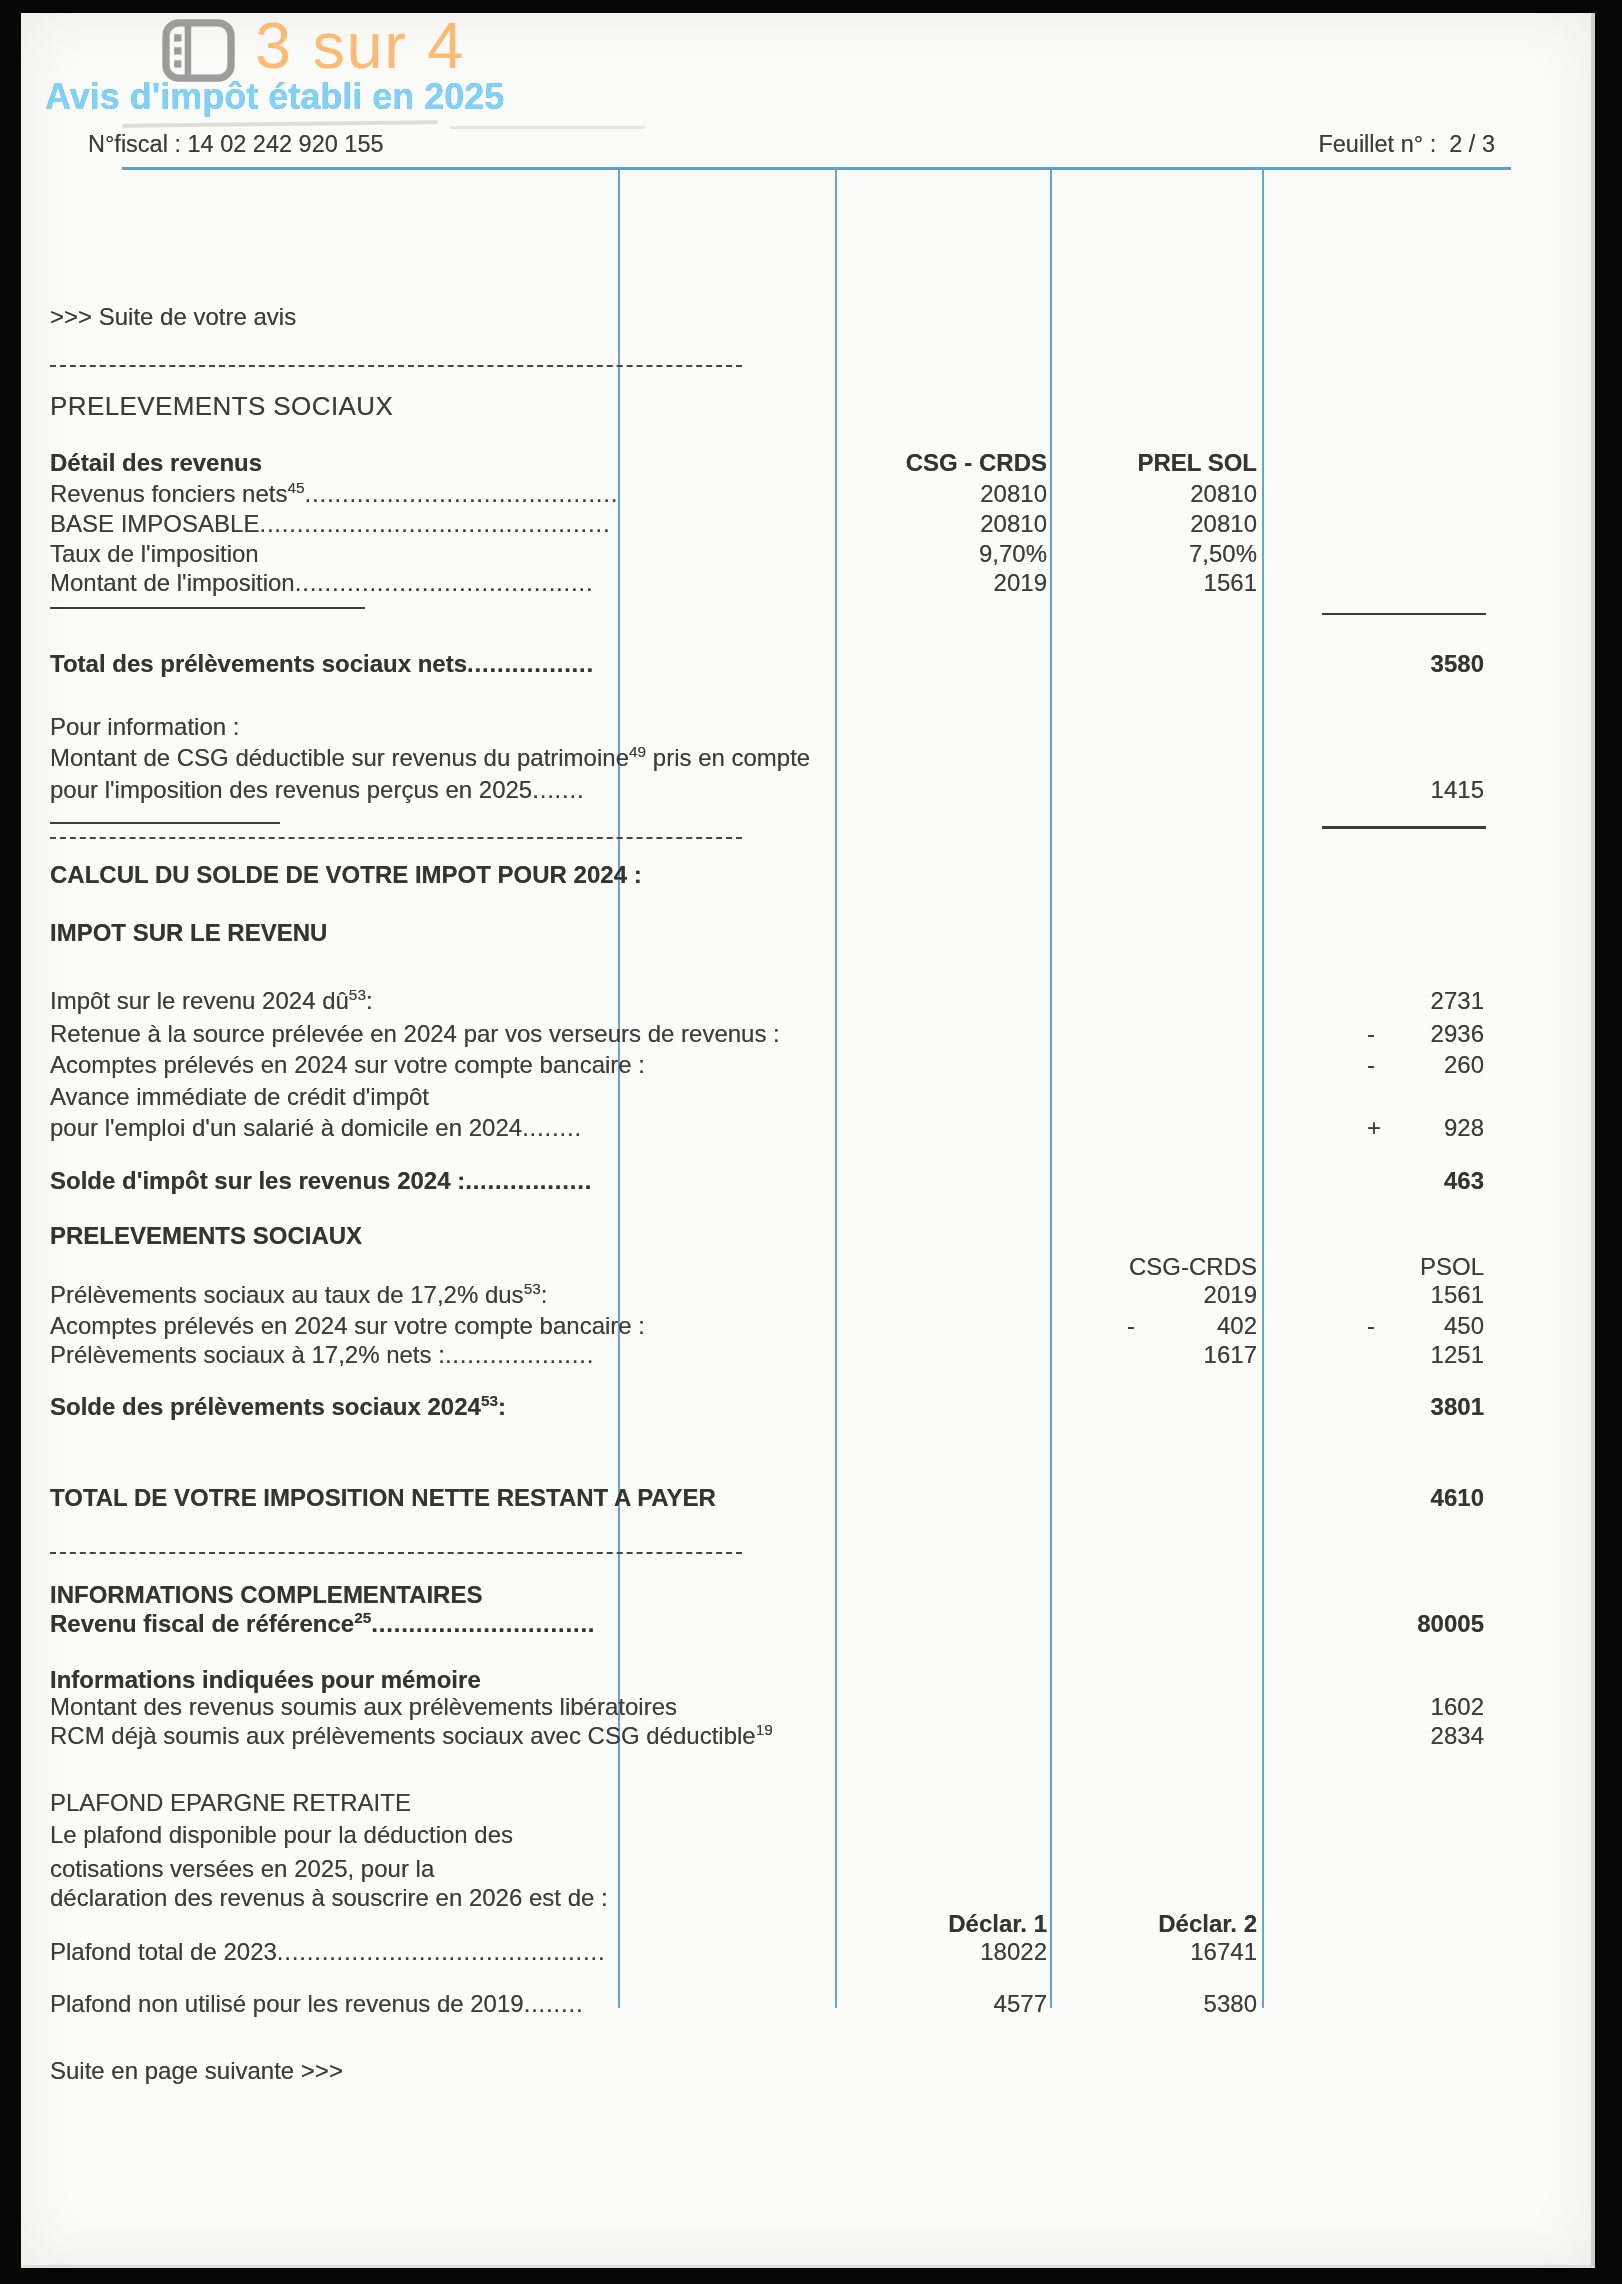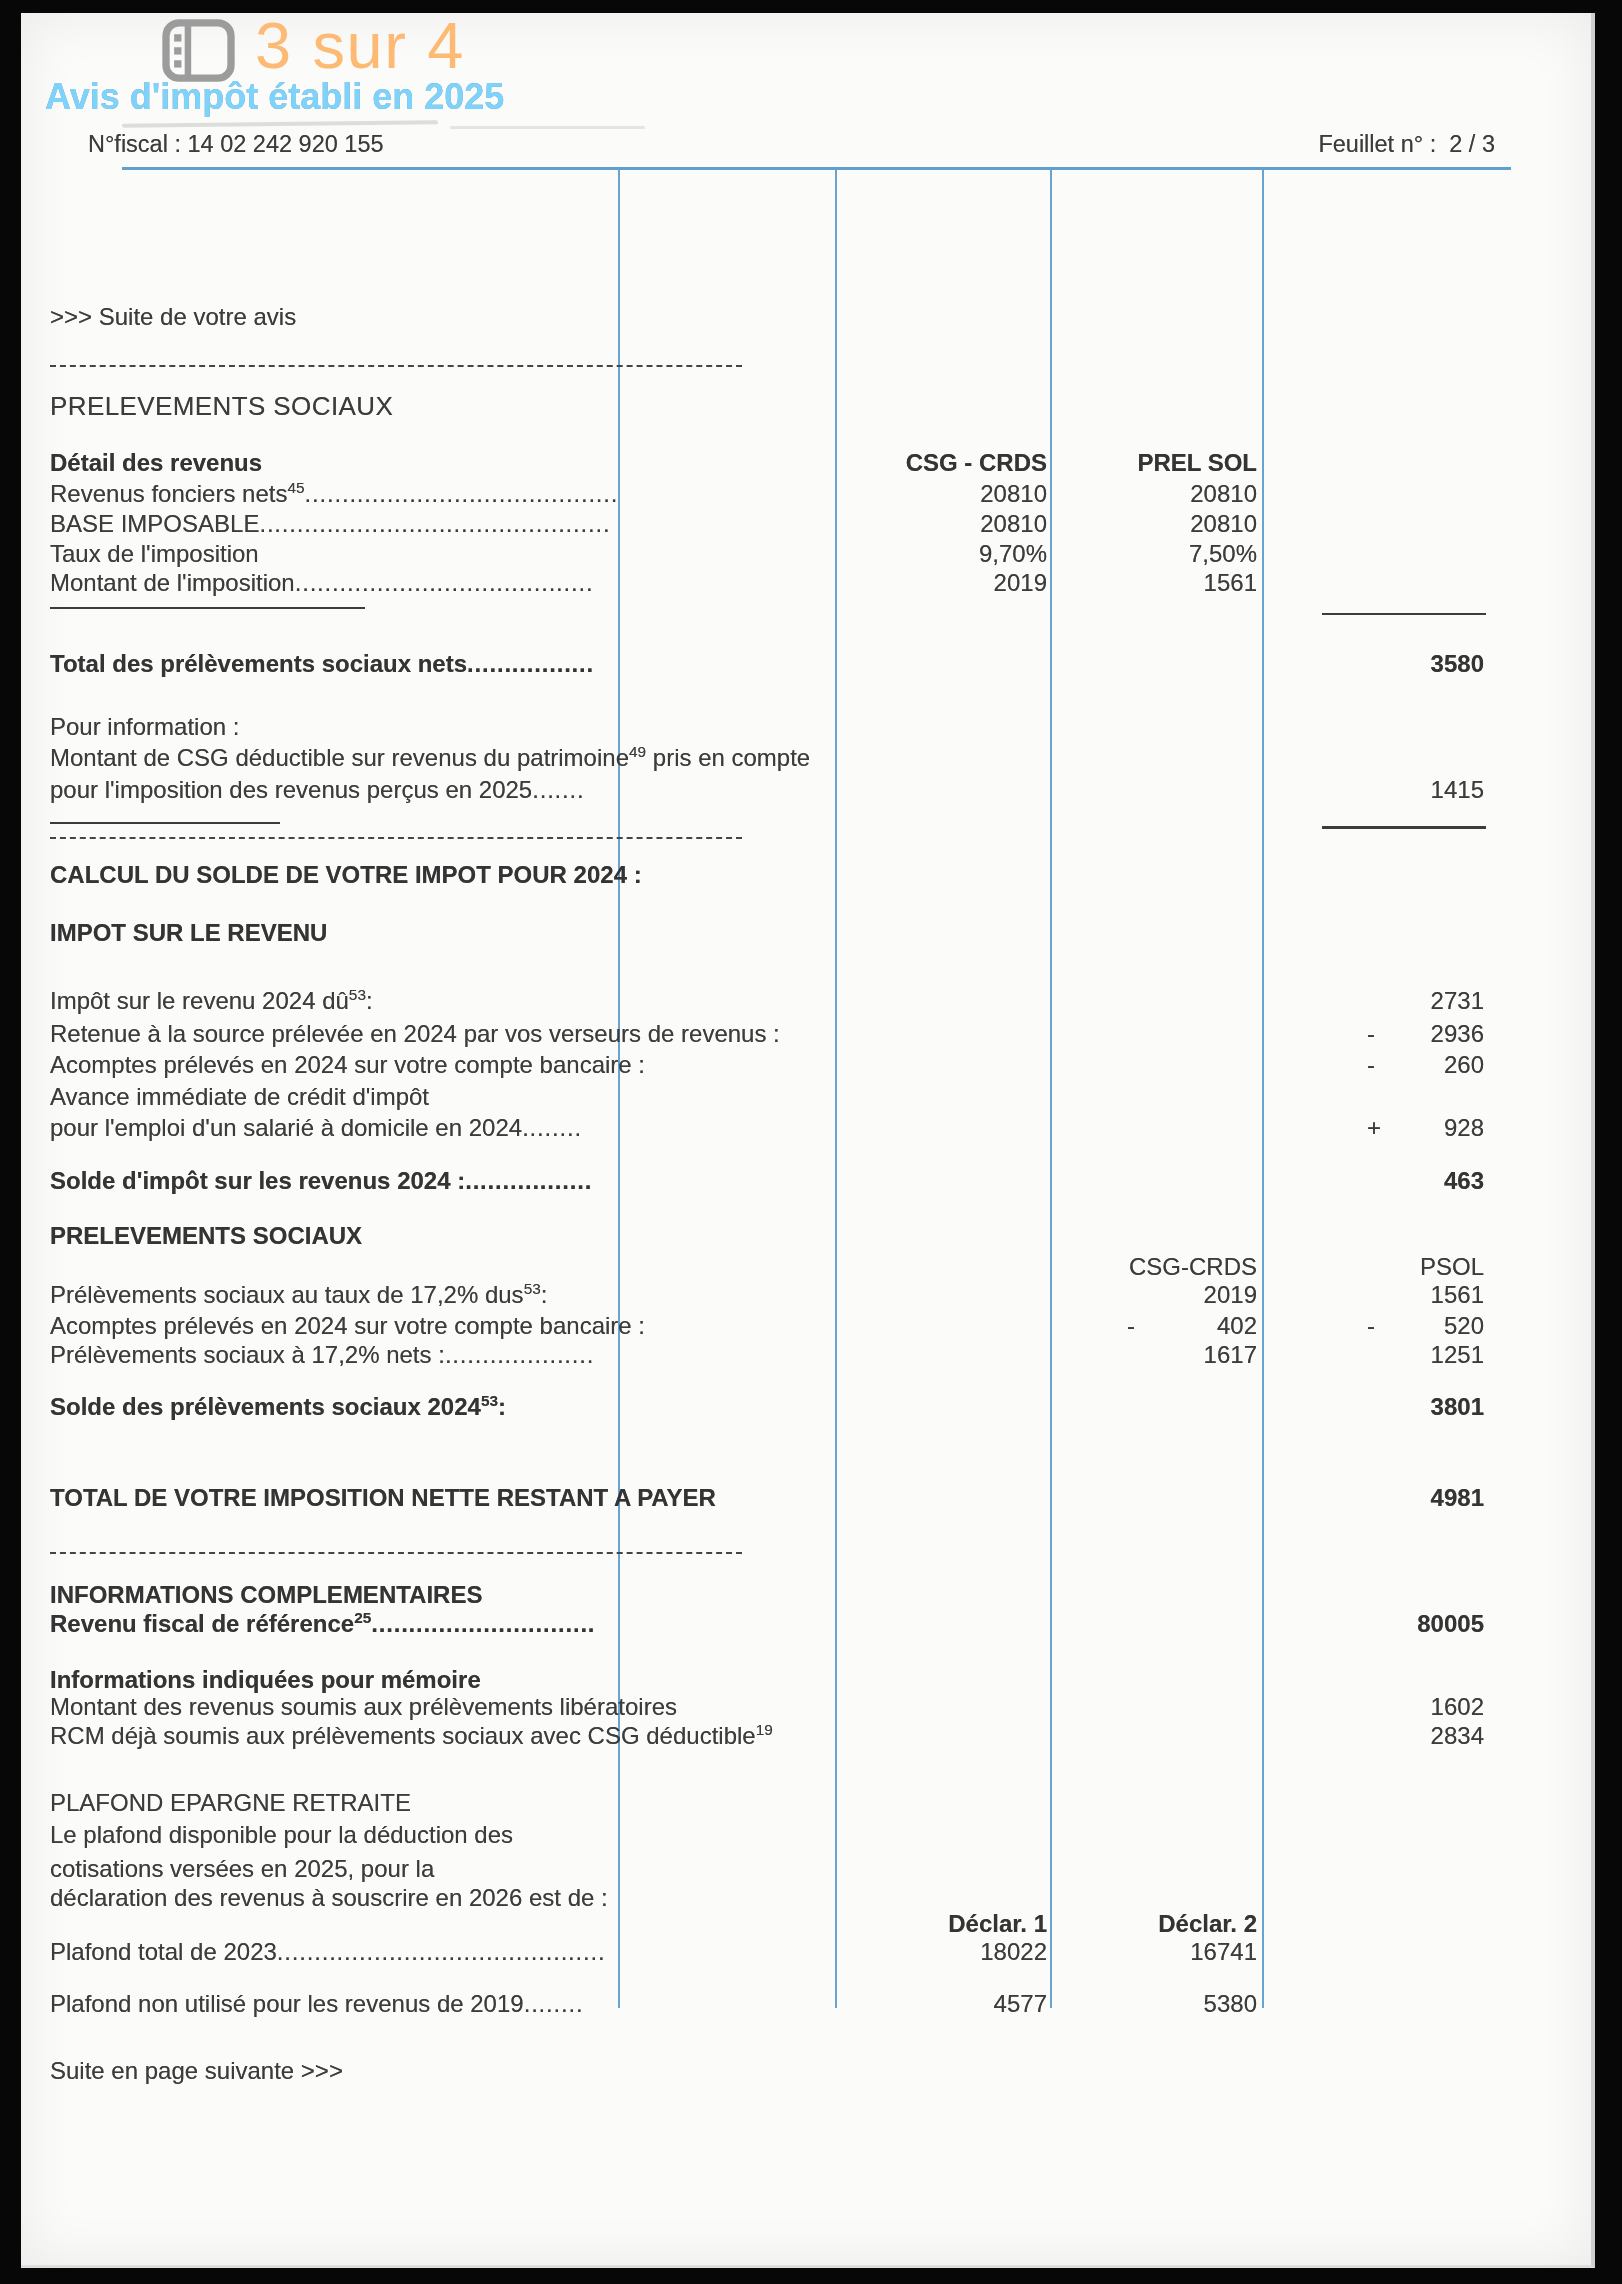--- a/index.html
+++ b/index.html
@@ -166,35 +166,35 @@
       </div>
       <div class="row scan" style="top: 1280px;">
         <span class="lbl"><span>Prélèvements sociaux au taux de 17,2% dus</span><sup>53</sup><span>:</span></span>
         <span class="cell cC">2019</span>
         <span class="cell cD">1561</span>
       </div>
       <div class="row scan" style="top: 1311px;">
         <span class="lbl"><span>Acomptes prélevés en 2024 sur votre compte bancaire :</span></span>
         <span class="cell cC">402</span>
         <span class="sign sC">-</span>
-        <span class="cell cD">520</span>
+        <span class="cell cD">450</span>
         <span class="sign sD">-</span>
       </div>
       <div class="row scan" style="top: 1340px;">
         <span class="lbl"><span>Prélèvements sociaux à 17,2% nets :</span><span class="dots">....................</span></span>
         <span class="cell cC">1617</span>
         <span class="cell cD">1251</span>
       </div>
       <div class="row scan b" style="top: 1392px;">
         <span class="lbl"><span>Solde des prélèvements sociaux 2024</span><sup>53</sup><span>:</span></span>
         <span class="cell cD">3801</span>
       </div>
       <div class="row scan b" style="top: 1483px;">
         <span class="lbl"><span>TOTAL DE VOTRE IMPOSITION NETTE RESTANT A PAYER</span></span>
-        <span class="cell cD">4981</span>
+        <span class="cell cD">4610</span>
       </div>
       <div class="row scan b" style="top: 1580px;">
         <span class="lbl"><span>INFORMATIONS COMPLEMENTAIRES</span></span>
       </div>
       <div class="row scan b" style="top: 1609px;">
         <span class="lbl"><span>Revenu fiscal de référence</span><sup>25</sup><span class="dots">..............................</span></span>
         <span class="cell cD">80005</span>
       </div>
       <div class="row scan b" style="top: 1665px;">
         <span class="lbl"><span>Informations indiquées pour mémoire</span></span>

